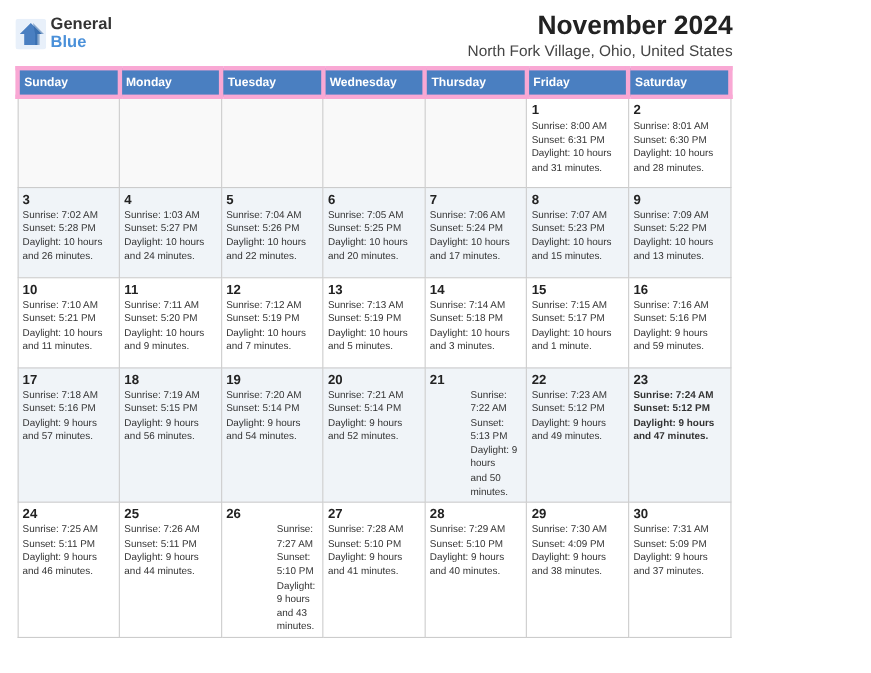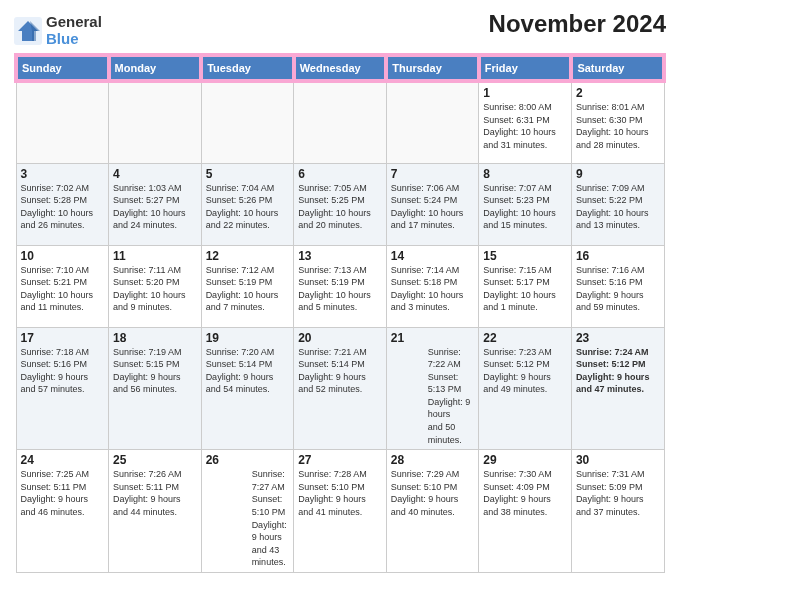--- a/index.html
+++ b/index.html
@@ -110,20 +110,21 @@
         <polygon points="14,4 24,14 20,14 20,24 8,24 8,14 4,14" fill="#4a7fc1"></polygon>
         <polygon points="16,4 26,14 22,14 22,24 18,24 18,14" fill="#2a5fa0" opacity="0.5"></polygon>
       </svg>
       <div class="logo-text">
         <span class="logo-general">General</span>
         <span class="logo-blue">Blue</span>
       </div>
     </div>
     <div class="title-area">
       <div class="month-title">November 2024</div>
+      <div class="location">North Fork Village, Ohio, United States</div>
     </div>
   </div>
 
   <table>
     <thead>
       <tr>
         <th>Sunday</th>
         <th>Monday</th>
         <th>Tuesday</th>
         <th>Wednesday</th>

